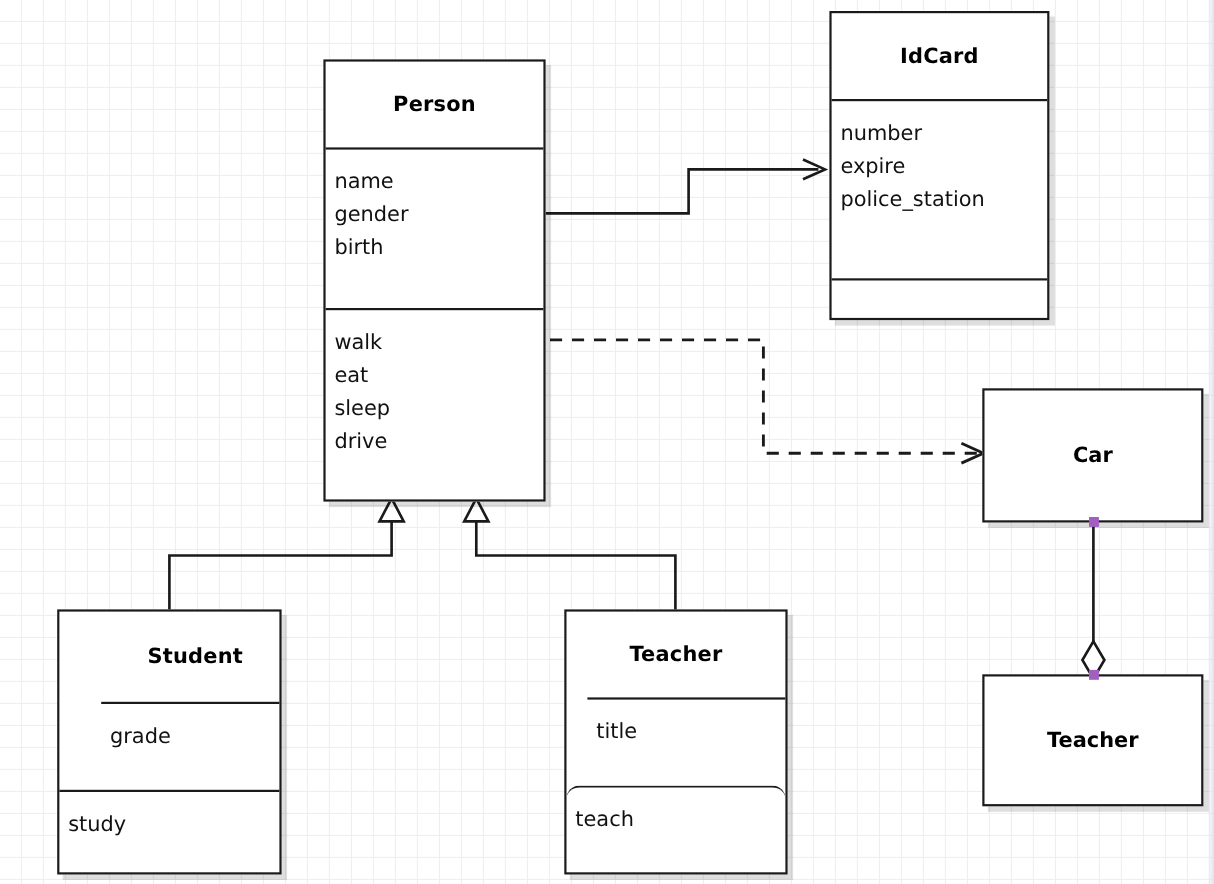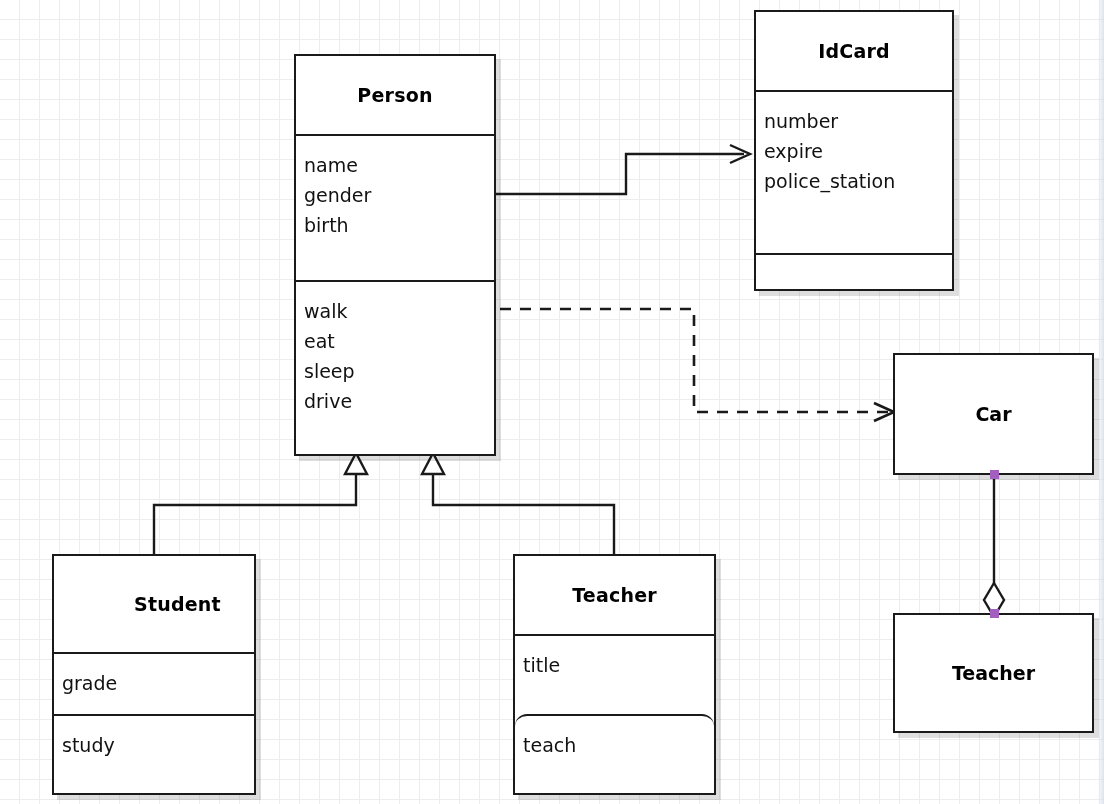--- a/index.html
+++ b/index.html
@@ -148,32 +148,32 @@
     <div class="compartment cls-title" style="height:78px;">IdCard</div>
     <div class="compartment cls-body" style="flex:1;">
       <div class="member">number</div>
       <div class="member">expire</div>
       <div class="member">police_station</div>
     </div>
     <div class="compartment cls-body empty" style="height:36px;"></div>
   </div>
 
   <div class="uml-class" style="left:52px; top:554px; width:204px; height:241px;">
-    <div class="compartment cls-title" style="height:96px;padding-left:47px;">Student</div>
-    <div class="compartment cls-body" style="height:62px;">
+    <div class="compartment cls-title" style="height:82px;padding-left:47px;">Student</div>
+    <div class="compartment cls-body" style="height:80px;margin-left:38px;">
       <div class="member">grade</div>
     </div>
     <div class="compartment cls-body" style="flex:1;">
       <div class="member">study</div>
     </div>
   </div>
 
   <div class="uml-class" style="left:513px; top:554px; width:203px; height:241px;">
     <div class="compartment cls-title" style="height:78px;">Teacher</div>
-    <div class="compartment cls-body" style="height:80px;">
+    <div class="compartment cls-body" style="height:80px;margin-left:19px;">
       <div class="member">title</div>
     </div>
     <div class="compartment cls-body" style="flex:1;border-radius:12px;">
       <div class="member">teach</div>
     </div>
   </div>
 
   <div class="uml-class" style="left:893px; top:353px; width:201px; height:122px;">
     <div class="single-title">Car</div>
   </div>

